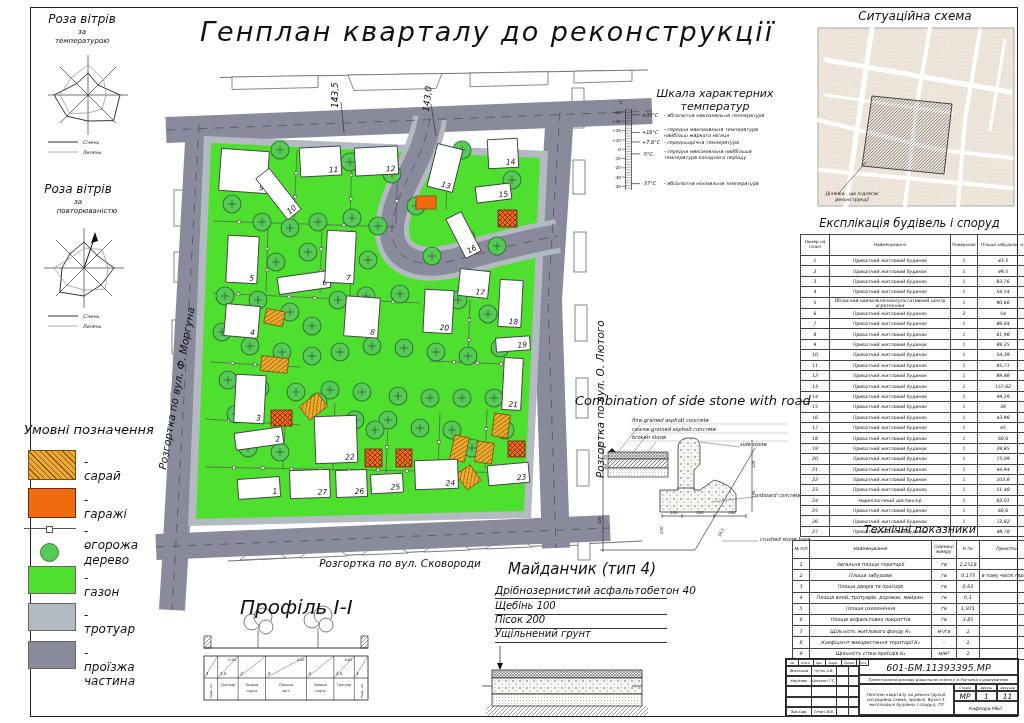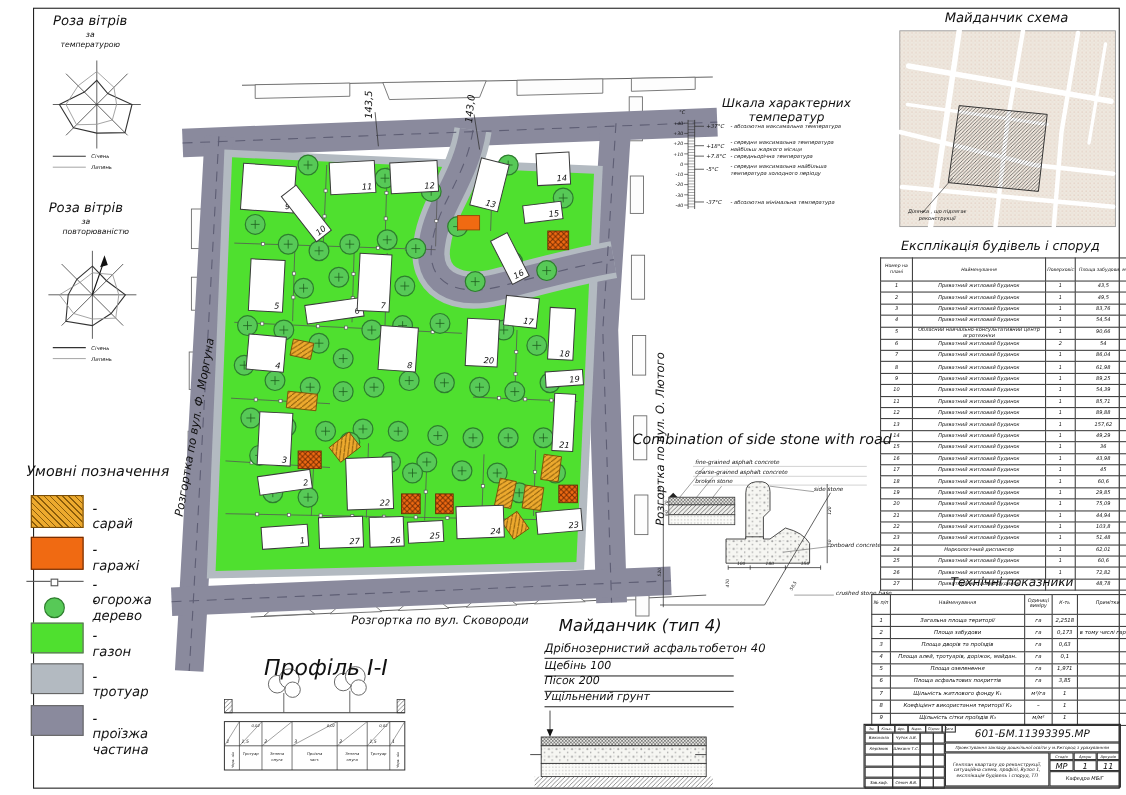--- a/index.html
+++ b/index.html
@@ -626,20 +626,21 @@
     <rect x="492" y="678" width="150" height="16" fill="url(#pat-conc)" stroke="#333" stroke-width="0.8"></rect>
     <rect x="492" y="694" width="150" height="12" fill="url(#pat-sand)" stroke="#333" stroke-width="0.8"></rect>
     <rect x="486" y="706" width="162" height="10" fill="url(#pat-gnd)"></rect>
     <path d="M482,686 h10 M632,686 h10" stroke="#333" stroke-width="0.8"></path>
   </g>
 </svg>
 
 <div class="lay">
   <div class="frame"></div>
 
+  <div class="abs ctr h-main" style="left:200px;top:16px;width:430px">Генплан кварталу до реконструкції</div>
 
   <div class="abs ctr rose-t" style="left:32px;top:12px;width:100px">Роза вітрів</div>
   <div class="abs ctr rose-s" style="left:32px;top:28px;width:100px">за</div>
   <div class="abs ctr rose-s" style="left:32px;top:37px;width:100px">температурою</div>
 
   <div class="abs ctr rose-t" style="left:28px;top:182px;width:100px">Роза вітрів</div>
   <div class="abs ctr rose-s" style="left:28px;top:198px;width:100px">за</div>
   <div class="abs ctr rose-s" style="left:37px;top:207px;width:100px">повторюваністю</div>
 
   <div class="abs leg-title" style="left:24px;top:422px">Умовні позначення</div>
@@ -657,21 +658,21 @@
       <div class="abs leg-item-label" style="left: 84px; top: 571px;">- газон</div>
       <div class="abs" style="left: 28px; top: 566px; width: 46px; height: 26px; border: 1px solid rgb(102, 102, 102); background: rgb(79, 224, 47);"></div>
       <div class="abs leg-item-label" style="left: 84px; top: 608px;">- тротуар</div>
       <div class="abs" style="left: 28px; top: 603px; width: 46px; height: 26px; border: 1px solid rgb(102, 102, 102); background: rgb(179, 186, 193);"></div>
       <div class="abs leg-item-label" style="left: 84px; top: 646px;">- проїзжа частина</div>
       <div class="abs" style="left: 28px; top: 641px; width: 46px; height: 26px; border: 1px solid rgb(102, 102, 102); background: rgb(138, 138, 157);"></div>
     </div>
 
   <div class="abs ctr sec-t" style="left:630px;top:87px;width:170px">Шкала характерних температур</div>
 
-  <div class="abs ctr" style="left:845px;top:9px;width:140px;font-size:12px">Майданчик схема</div>
+  <div class="abs ctr" style="left:845px;top:9px;width:140px;font-size:12px">Ситуаційна схема</div>
   <div class="abs note" style="left:812px;top:191px;width:80px">
     <span>Ділянка , що підлягає</span><br>
     <span>реконструкції</span>
   </div>
 
   <div class="abs ctr" style="left:812px;top:216px;width:195px;font-size:11.5px">Експлікація будівель і споруд</div>
   <table id="expl-table" style="left:800px;top:234px;width:216px">
     <thead id="expl-head">
         <tr>
           <th style="width: 26px; height: 20px;">Номер на плані</th>

